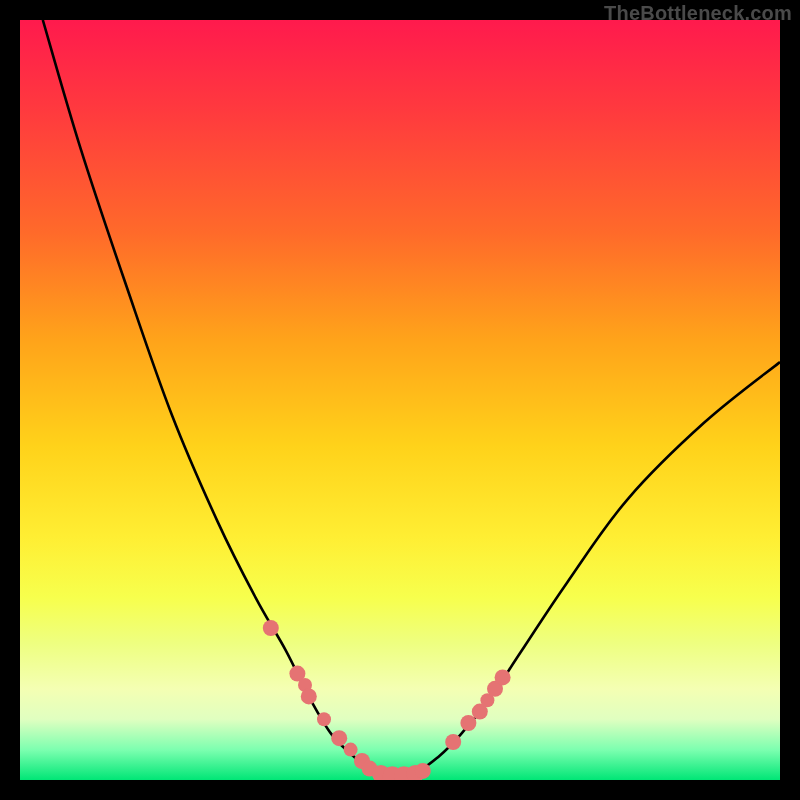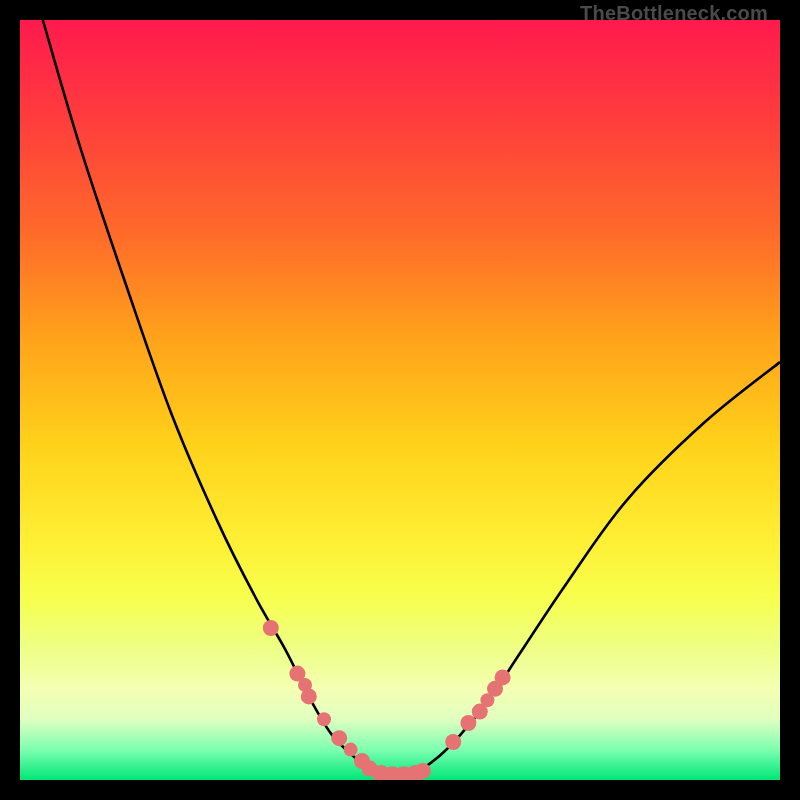--- a/index.html
+++ b/index.html
@@ -34,21 +34,21 @@
       #eeff80 82%,
       #f4ffb3 88%,
       #e0ffc0 92%,
       #7dffb0 96%,
       #00e676 100%
     );
   }
   .watermark {
     position: absolute;
     top: 2px;
-    right: 32px;
+    right: 8px;
     font-size: 20px;
     font-weight: 600;
     color: #4a4a4a;
     letter-spacing: 0.2px;
     user-select: none;
   }
   svg {
     position: absolute;
     left: 0;
     top: 0;

